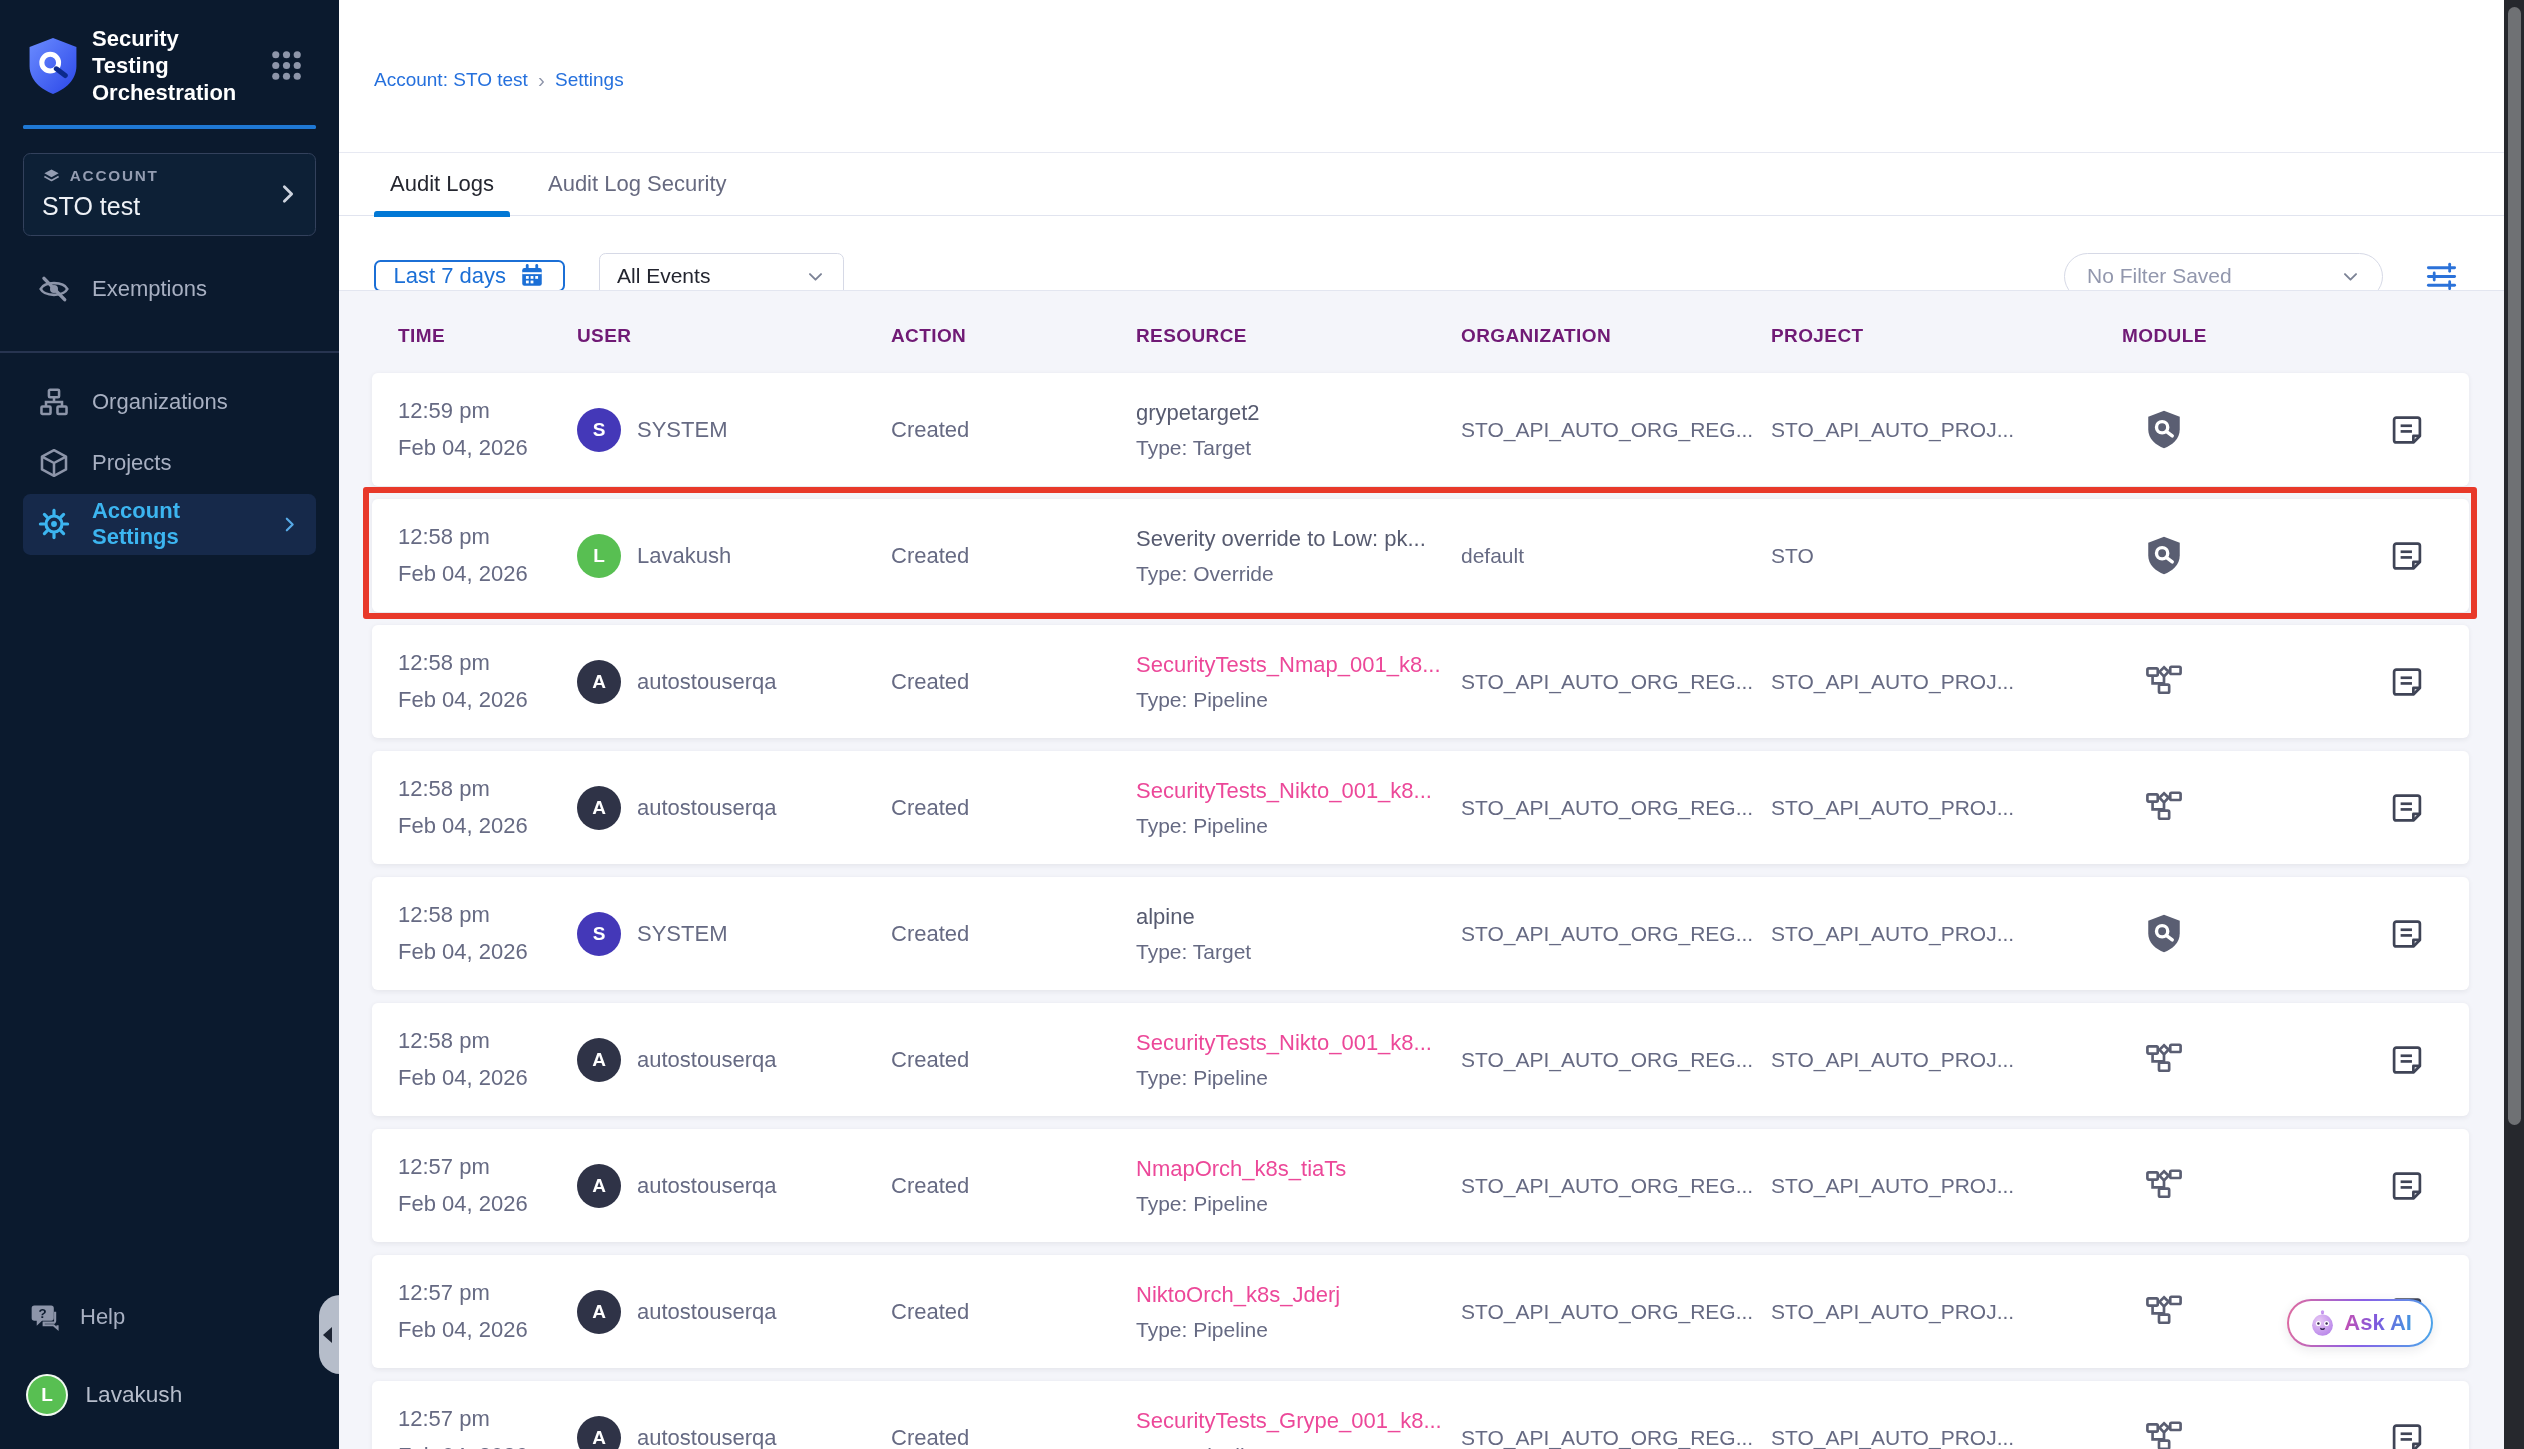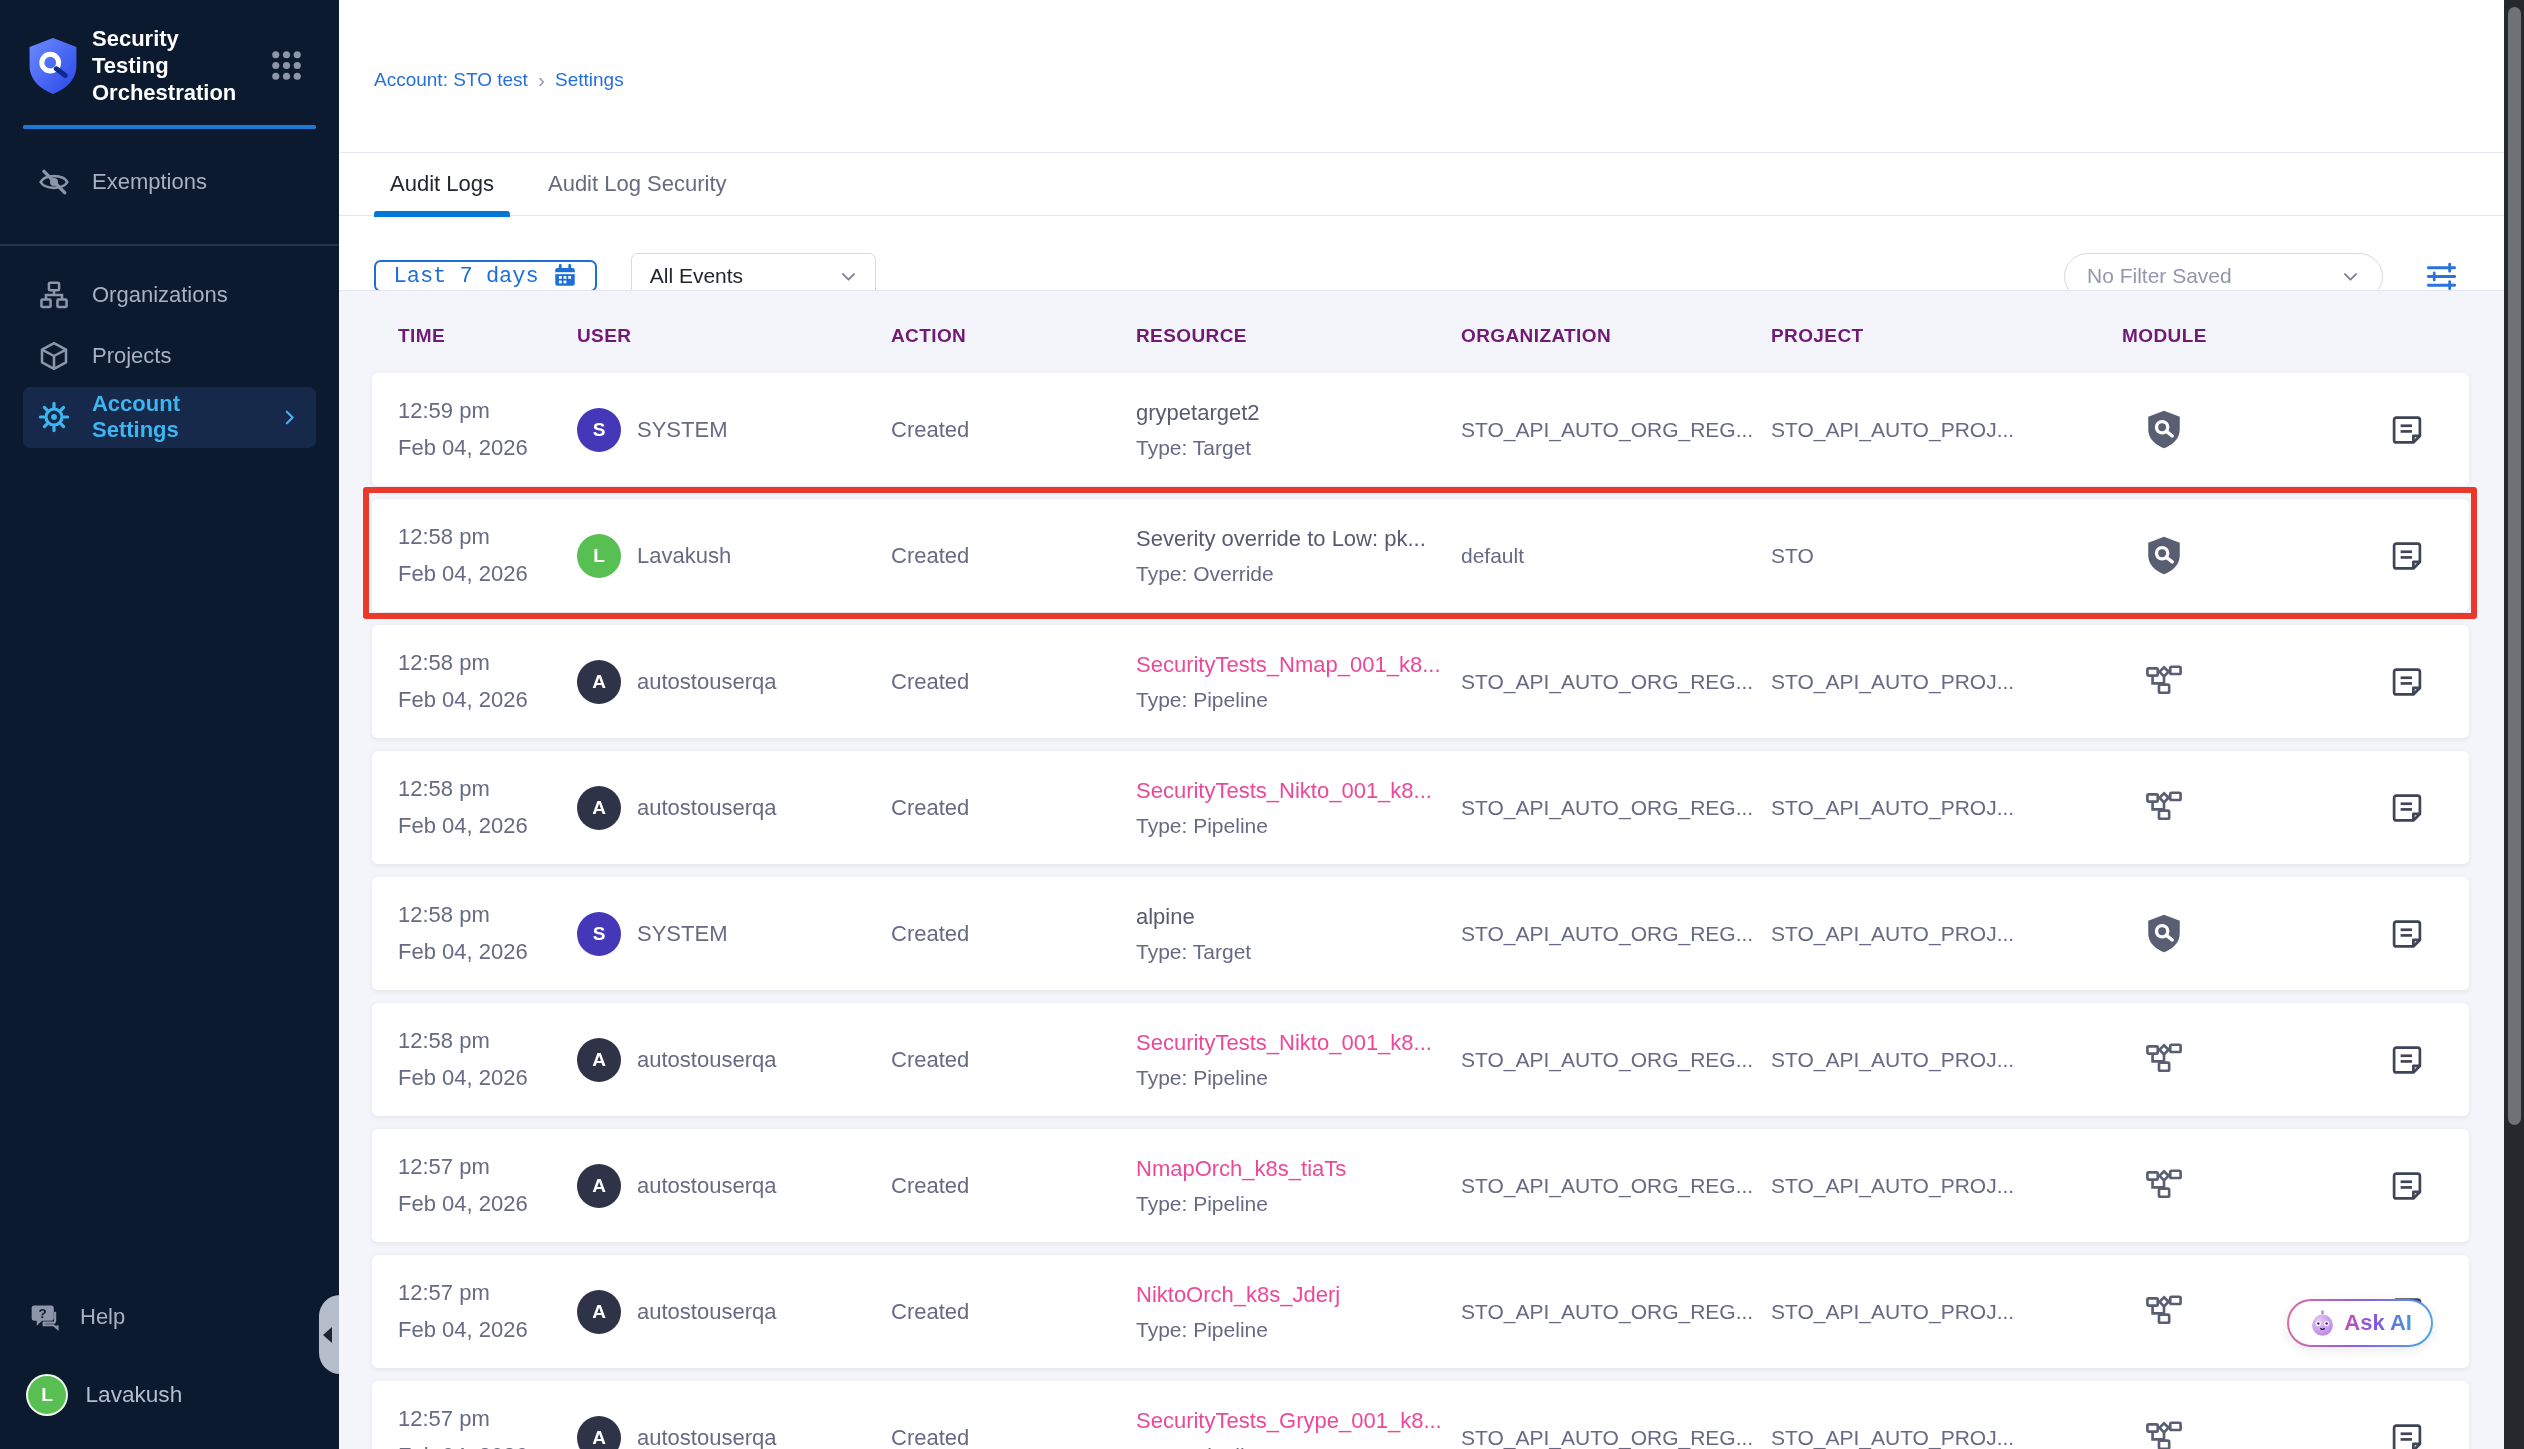--- a/index.html
+++ b/index.html
@@ -46,21 +46,21 @@
   .breadcrumb{display:flex;align-items:center;gap:10.2px;font-size:19px;}
   .crumb{color:#2570dd;cursor:pointer;}
   .crumb-sep{color:#8f96ab;font-size:20.5px;}
   .page-title{margin-top:10.2px;font-size:31px;font-weight:700;color:#15161d;}
   .tabbar{height:63px;border-bottom:1.5px solid #e1e4ef;display:flex;align-items:stretch;gap:22px;padding-left:35px;text-align:right;}
   .tab{display:flex;align-items:center;padding:0 16px;font-size:22px;color:#676a80;cursor:pointer;position:relative;}
   .tab.active{color:#24262f;}
   .tab.active:after{content:"";position:absolute;left:0;right:0;bottom:-1.5px;height:5.1px;background:#0278d5;border-radius:2.9px 2.9px 0 0;}
   .filterbar{height:120px;display:flex;align-items:center;padding:0 45px 0 35px;background:#fff;}
   .date-btn{height:32px;display:flex;align-items:center;gap:13px;border:2.2px solid #1b6fd6;border-radius:6.6px;
-            color:#1b6fd6;font-size:22px;padding:0 17.5px;background:#fff;cursor:pointer;font-family:Liberation Mono, monospace;}
+            color:#1b6fd6;font-size:22px;padding:0 17.5px;background:#fff;cursor:pointer;}
   .select{height:47px;display:flex;align-items:center;border:1.5px solid #d6d9e6;border-radius:6.6px;background:#fff;
           font-size:21px;color:#23252f;padding:0 17.5px;cursor:pointer;}
   .select .chev{margin-left:auto;width:19px;height:19px;color:#7c8396;}
   .select.events{width:245px;margin-left:34px;}
   .select.saved{width:319px;border-radius:24px;color:#9297ad;padding:0 22px;}
   .fspacer{flex:1;}
   .sliders-icon{width:35px;height:35px;margin-left:41px;color:#2b72d9;cursor:pointer;}
 
   
   .table-section{position:absolute;left:0;top:290px;right:0;bottom:0;background:#f4f5fa;border-top:1.5px solid #e3e6f0;}
@@ -168,20 +168,33 @@
             <circle cx="13" cy="13" r="3"></circle>
             <circle cx="22" cy="13" r="3"></circle>
           <circle cx="4" cy="22" r="3"></circle>
             <circle cx="13" cy="22" r="3"></circle>
             <circle cx="22" cy="22" r="3"></circle>
         </g>
       </svg>
     </div>
     <div class="logo-underline"></div>
 
+    <div class="account-box">
+      <div class="account-label-row">
+        <svg width="19" height="19" viewBox="0 0 24 24">
+          <path d="M12 3 L21 8 L12 13 L3 8 Z" fill="#949db2"></path>
+          <path d="M3 12 L12 17 L21 12" fill="none" stroke="#949db2" stroke-width="2" stroke-linejoin="round"></path>
+        </svg>
+        <span class="account-label">ACCOUNT</span>
+      </div>
+      <div class="account-name">STO test</div>
+      <svg class="account-chevron" viewBox="0 0 24 24" style="color:#cdd3de">
+        <use href="#i-chev-right"></use>
+      </svg>
+    </div>
 
     <nav class="nav">
       <div class="nav-item">
         <svg class="nicon" viewBox="0 0 24 24">
           <path d="M2 12 C5 6.2 19 6.2 22 12 C19 17.8 5 17.8 2 12 Z" fill="none" stroke="currentColor" stroke-width="2"></path>
           <circle cx="12" cy="12" r="3" fill="currentColor"></circle>
           <line x1="4.5" y1="4" x2="20" y2="20" stroke="currentColor" stroke-width="2.6" stroke-linecap="round"></line>
         </svg>
         <span>Exemptions</span>
       </div>

